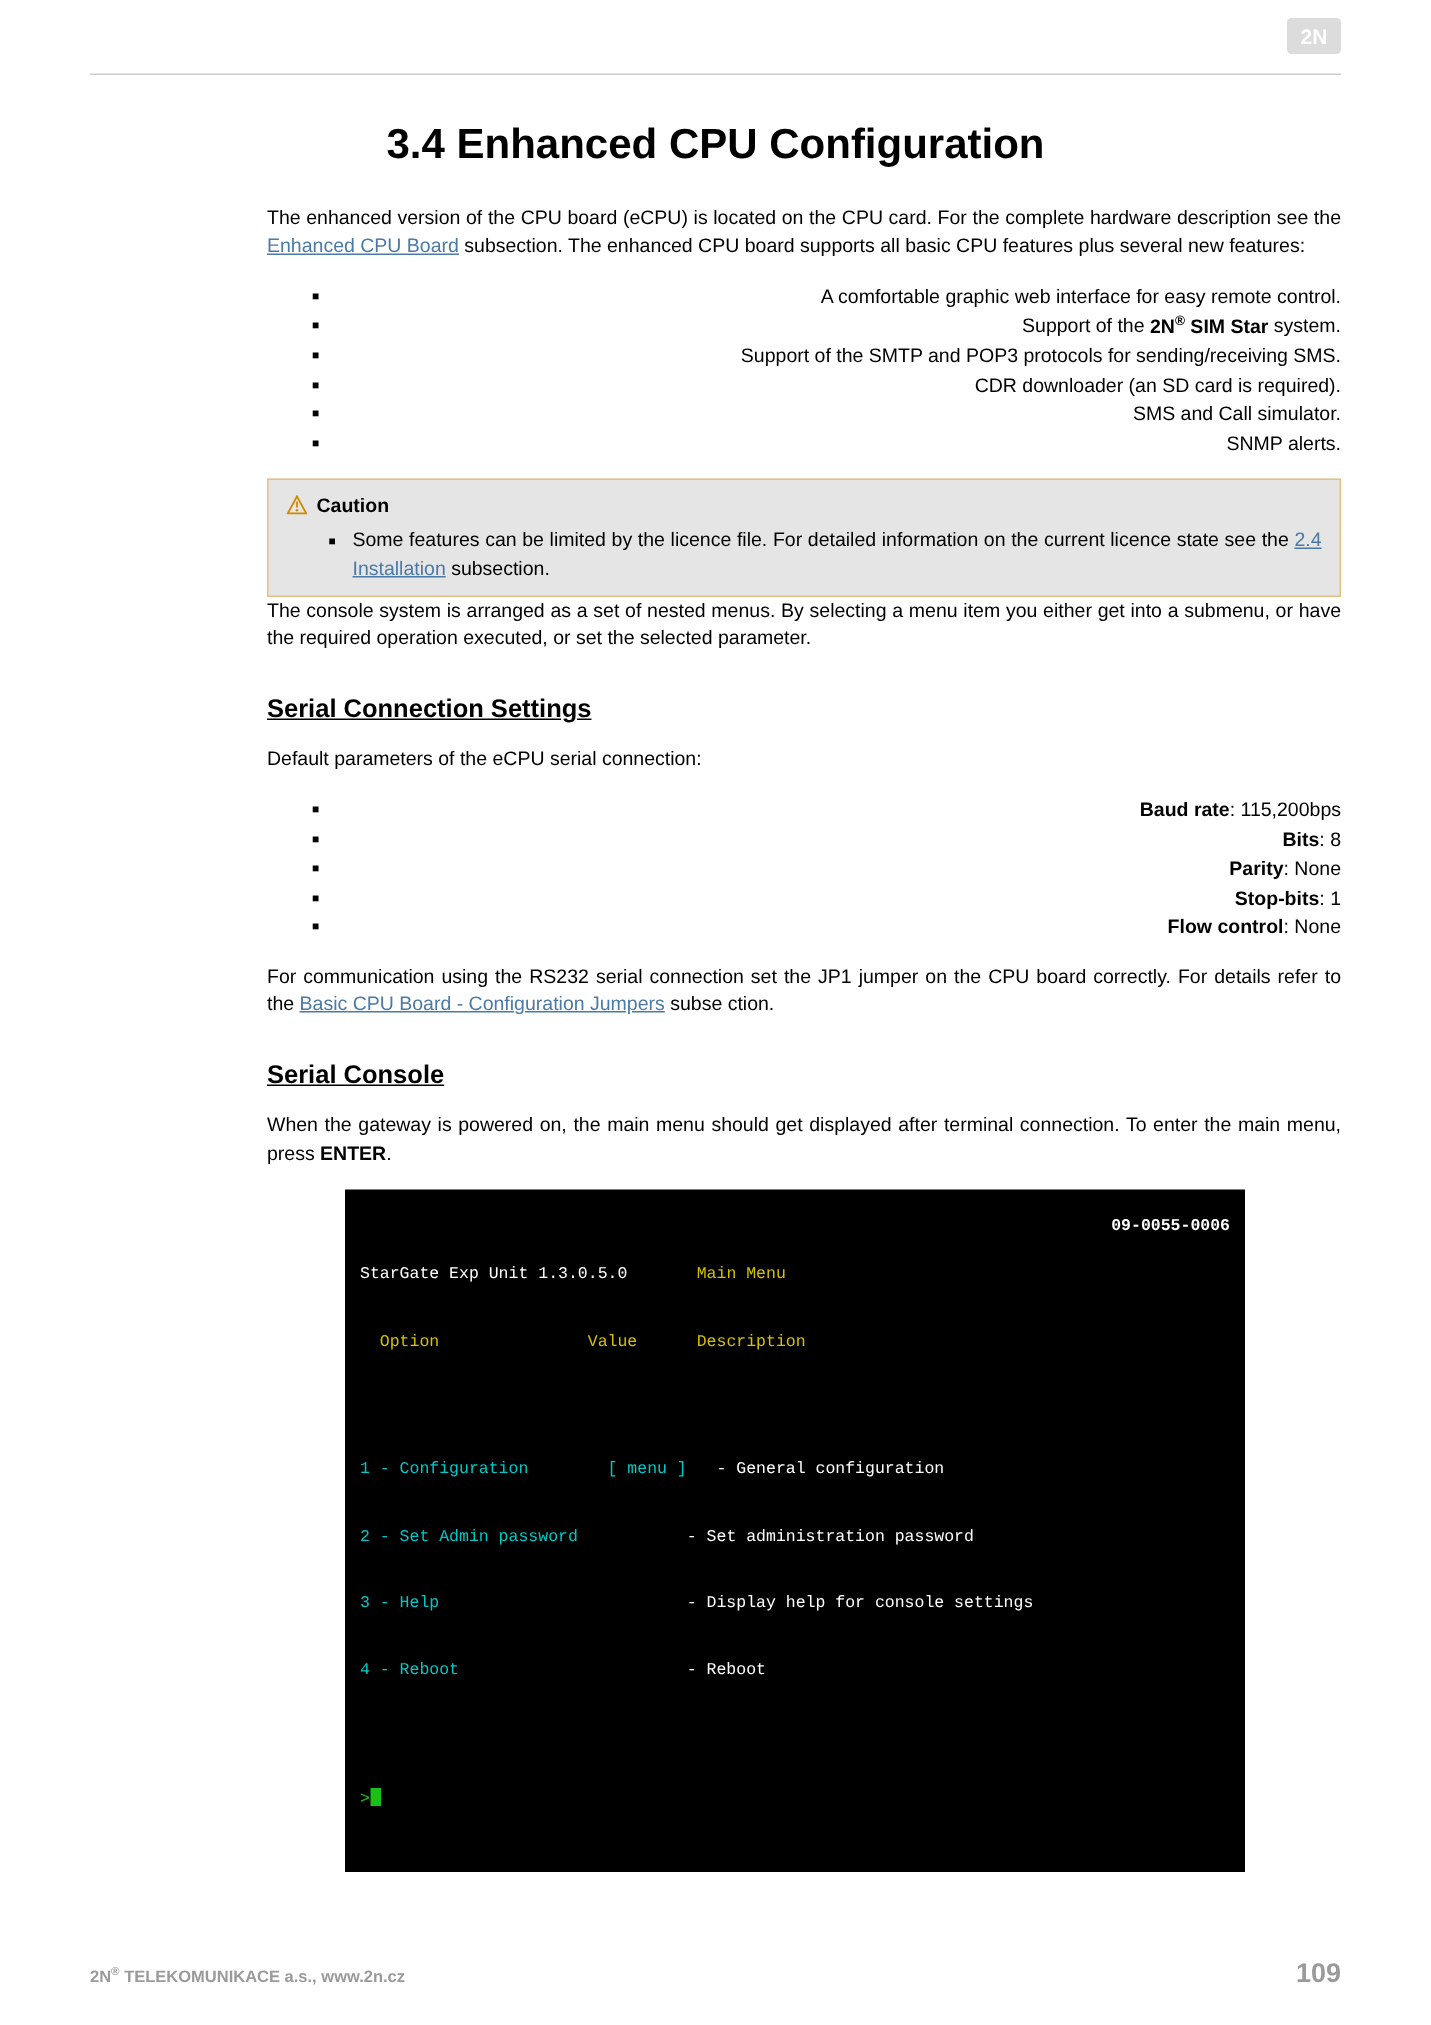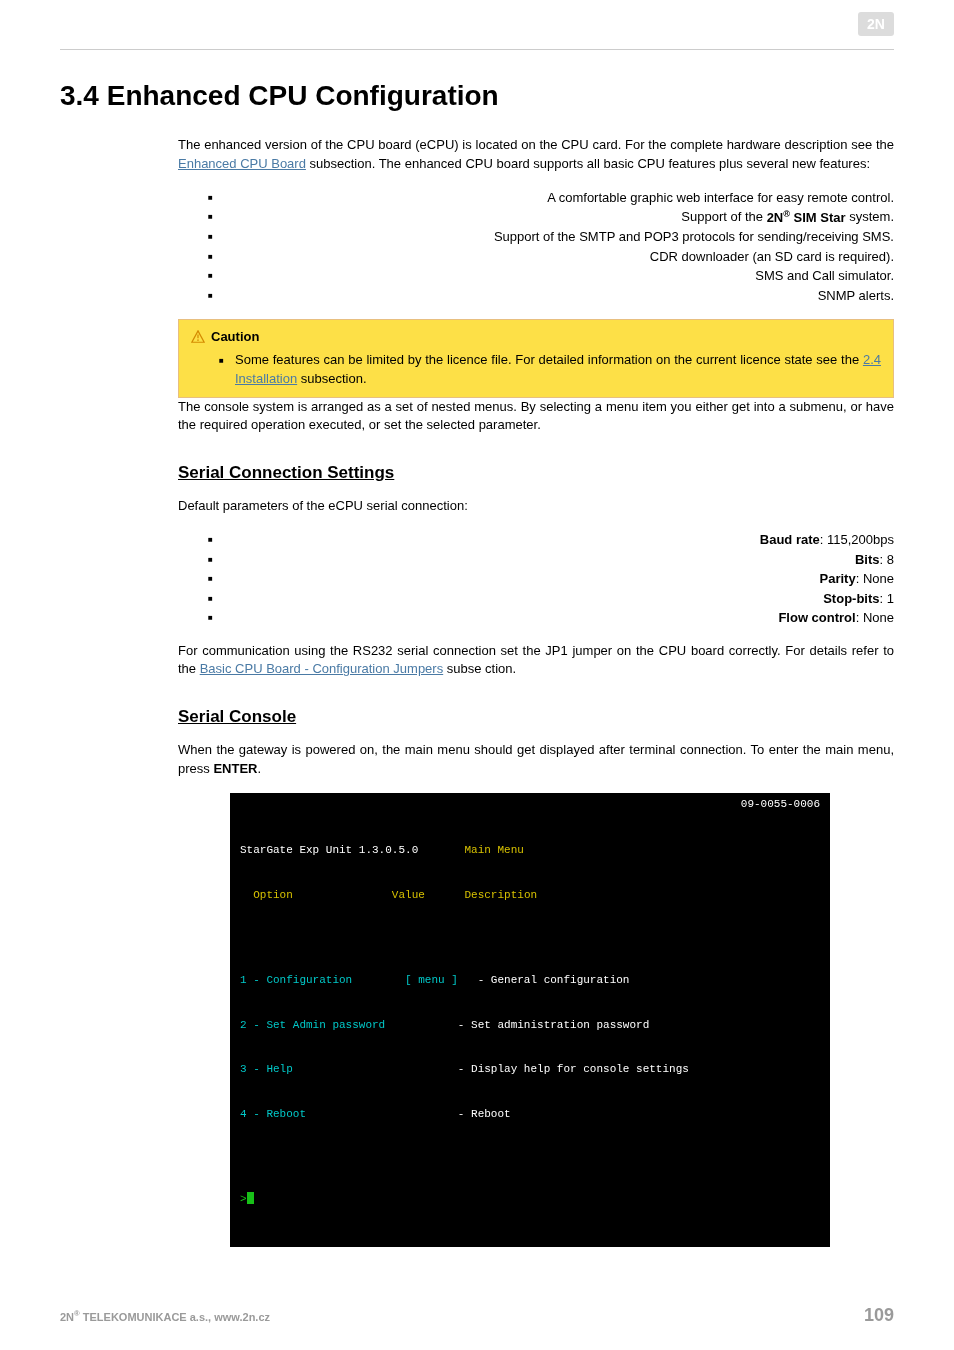--- a/index.html
+++ b/index.html
@@ -25,20 +25,21 @@
     top: 12px;
   }
   .content {
     padding: 30px 60px 0 60px;
   }
   h1 {
     font-family: Arial, Helvetica, sans-serif;
     font-size: 28px;
     font-weight: bold;
     margin-bottom: 24px;
+    text-align: center;
   }
   h2 {
     font-family: Arial, Helvetica, sans-serif;
     font-size: 22px;
     font-weight: bold;
     border-bottom: 1px solid #999;
     padding-bottom: 3px;
     margin: 38px 0 18px 58px;
   }
   h3 {
@@ -70,21 +71,21 @@
     position: absolute;
     left: 0;
     font-size: 8px;
     top: 4px;
   }
   sup { font-size: 0.7em; vertical-align: super; }
   .link { color: #4a7aa5; text-decoration: underline; }
   .callout {
     margin-left: 118px;
     border: 1px solid #e8bf80;
-    background: #fde047;
+    background: #e5e5e5;
     padding: 8px 12px 8px 12px;
     line-height: 1.45;
   }
   .callout-head {
     display: flex;
     align-items: center;
     gap: 6px;
     margin-bottom: 4px;
   }
   .callout-icon {
@@ -120,21 +121,21 @@
   .t-cyan { color: #00c8c8; }
   .t-green { color: #18c018; }
   .cursor {
     display: inline-block;
     width: 7px; height: 12px;
     background: #18c018;
     vertical-align: -2px;
   }
   .t-line { display: block; }
   .t-gap { display:block; height:11px; }
-  .sn { position:absolute; right:10px; top:4px; color:#fff; }
+  .sn { position:absolute; right:10px; top:18px; color:#fff;font-weight:bold; }
   .footer {
     position: absolute;
     bottom: 24px;
     left: 60px;
     right: 60px;
     display: flex;
     justify-content: space-between;
     align-items: baseline;
     color: #9a9a9a;
     font-size: 11px;

